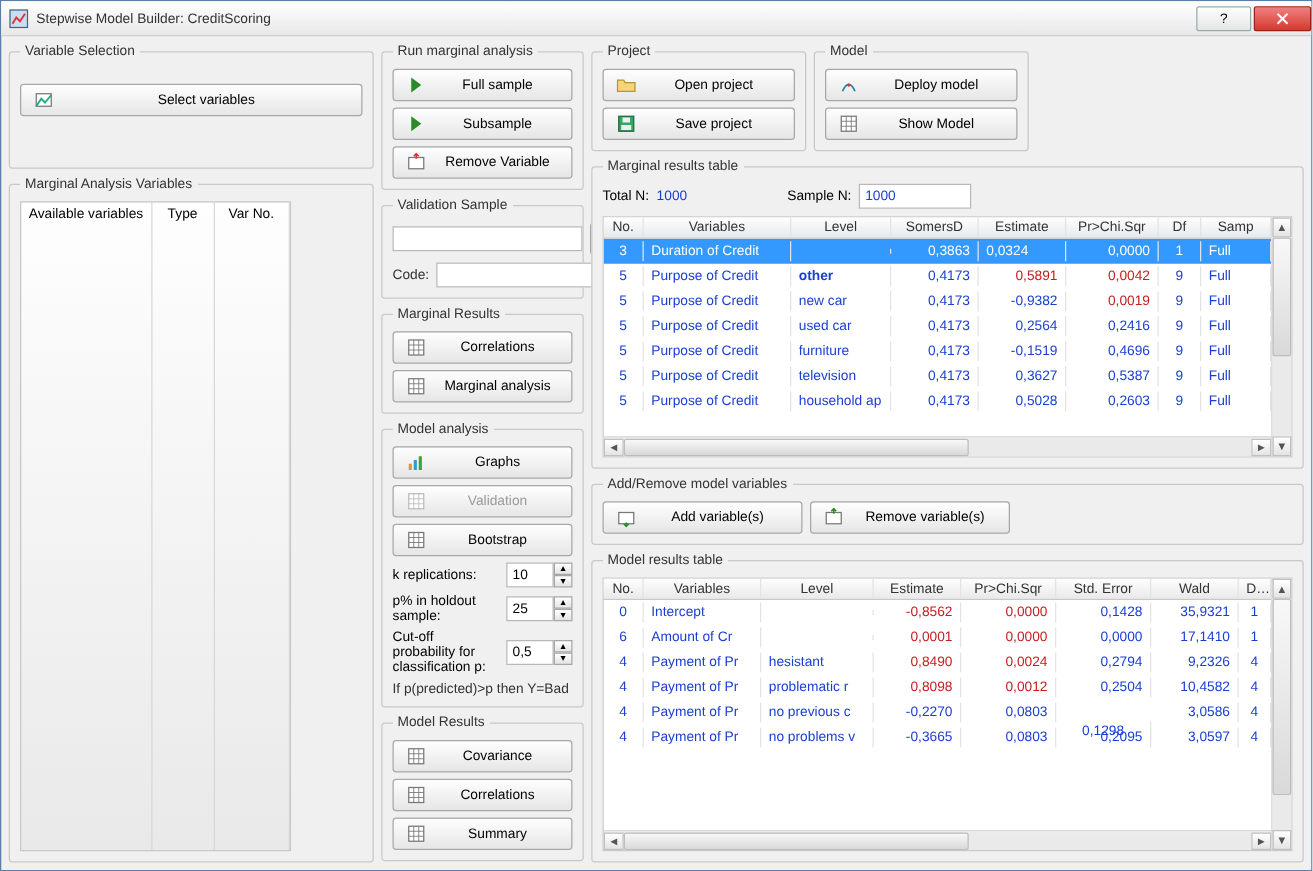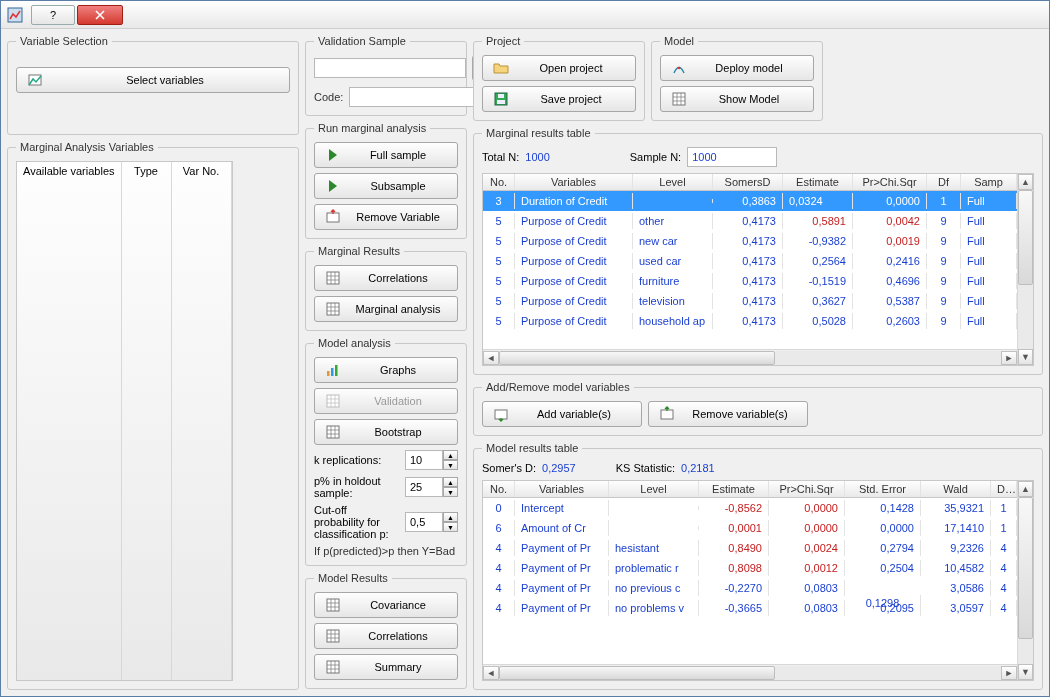--- a/index.html
+++ b/index.html
@@ -58,20 +58,21 @@
 <body>
 
 <div class="window">
   <div class="titlebar">
     <span class="ticon">
       <svg viewBox="0 0 16 16">
           <rect x="1" y="1" width="14" height="14" fill="#cde" stroke="#369"></rect>
           <path d="M3 12 L6 7 L9 10 L13 4" stroke="#d33" fill="none" stroke-width="1.5"></path>
         </svg>
     </span>
+    <span class="title">Stepwise Model Builder:  CreditScoring</span>
     <div class="winbtn">
         <span>?</span>
       </div>
     <div class="winbtn close">
       <svg width="10" height="10" viewBox="0 0 10 10">
           <path d="M1 1 L9 9 M9 1 L1 9" stroke="#fff" stroke-width="1.6"></path>
         </svg>
     </div>
   </div>
 
@@ -99,61 +100,61 @@
           <div style="flex:1;">Available variables</div>
           <div style="width:50px;">Type</div>
           <div style="width:60px;">Var No.</div>
         </div>
         <div class="marg-vars-body"></div>
       </fieldset>
     </div>
 
     <div class="col mid">
       <fieldset>
+        <legend>Run marginal analysis</legend>
+        <div class="stack">
+          <div class="btn full">
+            <span class="icon">
+                <svg viewBox="0 0 16 16">
+                  <path d="M4 2 L12 8 L4 14 Z" fill="#2a8a2a"></path>
+                </svg>
+              </span>
+            <span class="lbl">Full sample</span>
+          </div>
+          <div class="btn full">
+            <span class="icon">
+                <svg viewBox="0 0 16 16">
+                  <path d="M4 2 L12 8 L4 14 Z" fill="#2a8a2a"></path>
+                </svg>
+              </span>
+            <span class="lbl">Subsample</span>
+          </div>
+          <div class="btn full">
+            <span class="icon">
+                <svg viewBox="0 0 16 16">
+                  <rect x="2" y="4" width="12" height="9" fill="#fff" stroke="#777"></rect>
+                  <path d="M8 5 L8 1 M6 3 L8 1 L10 3" stroke="#d33" stroke-width="1.3" fill="none"></path>
+                </svg>
+              </span>
+            <span class="lbl">Remove Variable</span>
+          </div>
+        </div>
+      </fieldset>
+
+      <fieldset>
         <legend>Validation Sample</legend>
         <div class="row" style="margin-bottom:6px;">
           <input type="text" style="flex: 1 1 0%;">
           <div class="btn" style="width:54px; justify-content:center;">
             <span class="lbl">Load</span>
           </div>
         </div>
         <div class="row">
           <span class="smalltxt">Code:</span>
           <input type="text" style="flex: 1 1 0%;" value="">
-        </div>
-      </fieldset>
-
-      <fieldset>
-        <legend>Run marginal analysis</legend>
-        <div class="stack">
-          <div class="btn full">
-            <span class="icon">
-                <svg viewBox="0 0 16 16">
-                  <path d="M4 2 L12 8 L4 14 Z" fill="#2a8a2a"></path>
-                </svg>
-              </span>
-            <span class="lbl">Full sample</span>
-          </div>
-          <div class="btn full">
-            <span class="icon">
-                <svg viewBox="0 0 16 16">
-                  <path d="M4 2 L12 8 L4 14 Z" fill="#2a8a2a"></path>
-                </svg>
-              </span>
-            <span class="lbl">Subsample</span>
-          </div>
-          <div class="btn full">
-            <span class="icon">
-                <svg viewBox="0 0 16 16">
-                  <rect x="2" y="4" width="12" height="9" fill="#fff" stroke="#777"></rect>
-                  <path d="M8 5 L8 1 M6 3 L8 1 L10 3" stroke="#d33" stroke-width="1.3" fill="none"></path>
-                </svg>
-              </span>
-            <span class="lbl">Remove Variable</span>
-          </div>
         </div>
       </fieldset>
 
       <fieldset>
         <legend>Marginal Results</legend>
         <div class="stack">
           <div class="btn full">
             <span class="icon">
                 <svg viewBox="0 0 16 16">
                   <rect x="2" y="2" width="12" height="12" fill="#fff" stroke="#777"></rect>
@@ -357,21 +358,21 @@
                     <div class="td blue" style="width:80px;"></div>
                     <div class="td blue" style="width:70px;text-align:right;">0,3863</div>
                     <div class="td red" style="width:70px;">0,0324</div>
                     <div class="td red" style="width:74px;text-align:right;">0,0000</div>
                     <div class="td blue" style="width:34px;text-align:center;">1</div>
                     <div class="td blue" style="flex:1;">Full</div>
                   </div>
                   <div class="tr">
                     <div class="td blue" style="width:32px;text-align:center;">5</div>
                     <div class="td blue" style="width:118px;">Purpose of Credit</div>
-                    <div class="td blue" style="width:80px;">other</div>
+                    <div class="td blue" style="width:80px;font-weight:bold;">other</div>
                     <div class="td blue" style="width:70px;text-align:right;">0,4173</div>
                     <div class="td red" style="width:70px;text-align:right;">0,5891</div>
                     <div class="td red" style="width:74px;text-align:right;">0,0042</div>
                     <div class="td blue" style="width:34px;text-align:center;">9</div>
                     <div class="td blue" style="flex:1;">Full</div>
                   </div>
                   <div class="tr">
                     <div class="td blue" style="width:32px;text-align:center;">5</div>
                     <div class="td blue" style="width:118px;">Purpose of Credit</div>
                     <div class="td blue" style="width:80px;">new car</div>
@@ -460,30 +461,20 @@
                   <path d="M8 5 L8 1 M6 3 L8 1 L10 3" stroke="#2a8a2a" stroke-width="1.3" fill="none"></path>
                 </svg>
               </span>
             <span class="lbl" style="flex:1;text-align:center;">Remove variable(s)</span>
           </div>
         </div>
       </fieldset>
 
       <fieldset style="flex:1; display:flex; flex-direction:column; min-height:0;">
         <legend>Model results table</legend>
-        <div class="row" style="margin-bottom:6px; gap:40px;">
-          <div class="kv">
-              <span>Somer's D:</span>
-              <span class="blue">0,2957</span>
-            </div>
-          <div class="kv">
-              <span>KS Statistic:</span>
-              <span class="blue">0,2181</span>
-            </div>
-        </div>
         <div class="table" style="flex:1;">
           <div style="display:flex; flex:1; min-height:0;">
             <div style="flex:1; display:flex; flex-direction:column; min-width:0;">
               <div class="thead">
                 <div class="th" style="width:32px;">No.</div>
                 <div class="th" style="width:94px;">Variables</div>
                 <div class="th" style="width:90px;">Level</div>
                 <div class="th" style="width:70px;">Estimate</div>
                 <div class="th" style="width:76px;">Pr&gt;Chi.Sqr</div>
                 <div class="th" style="width:76px;">Std. Error</div>

